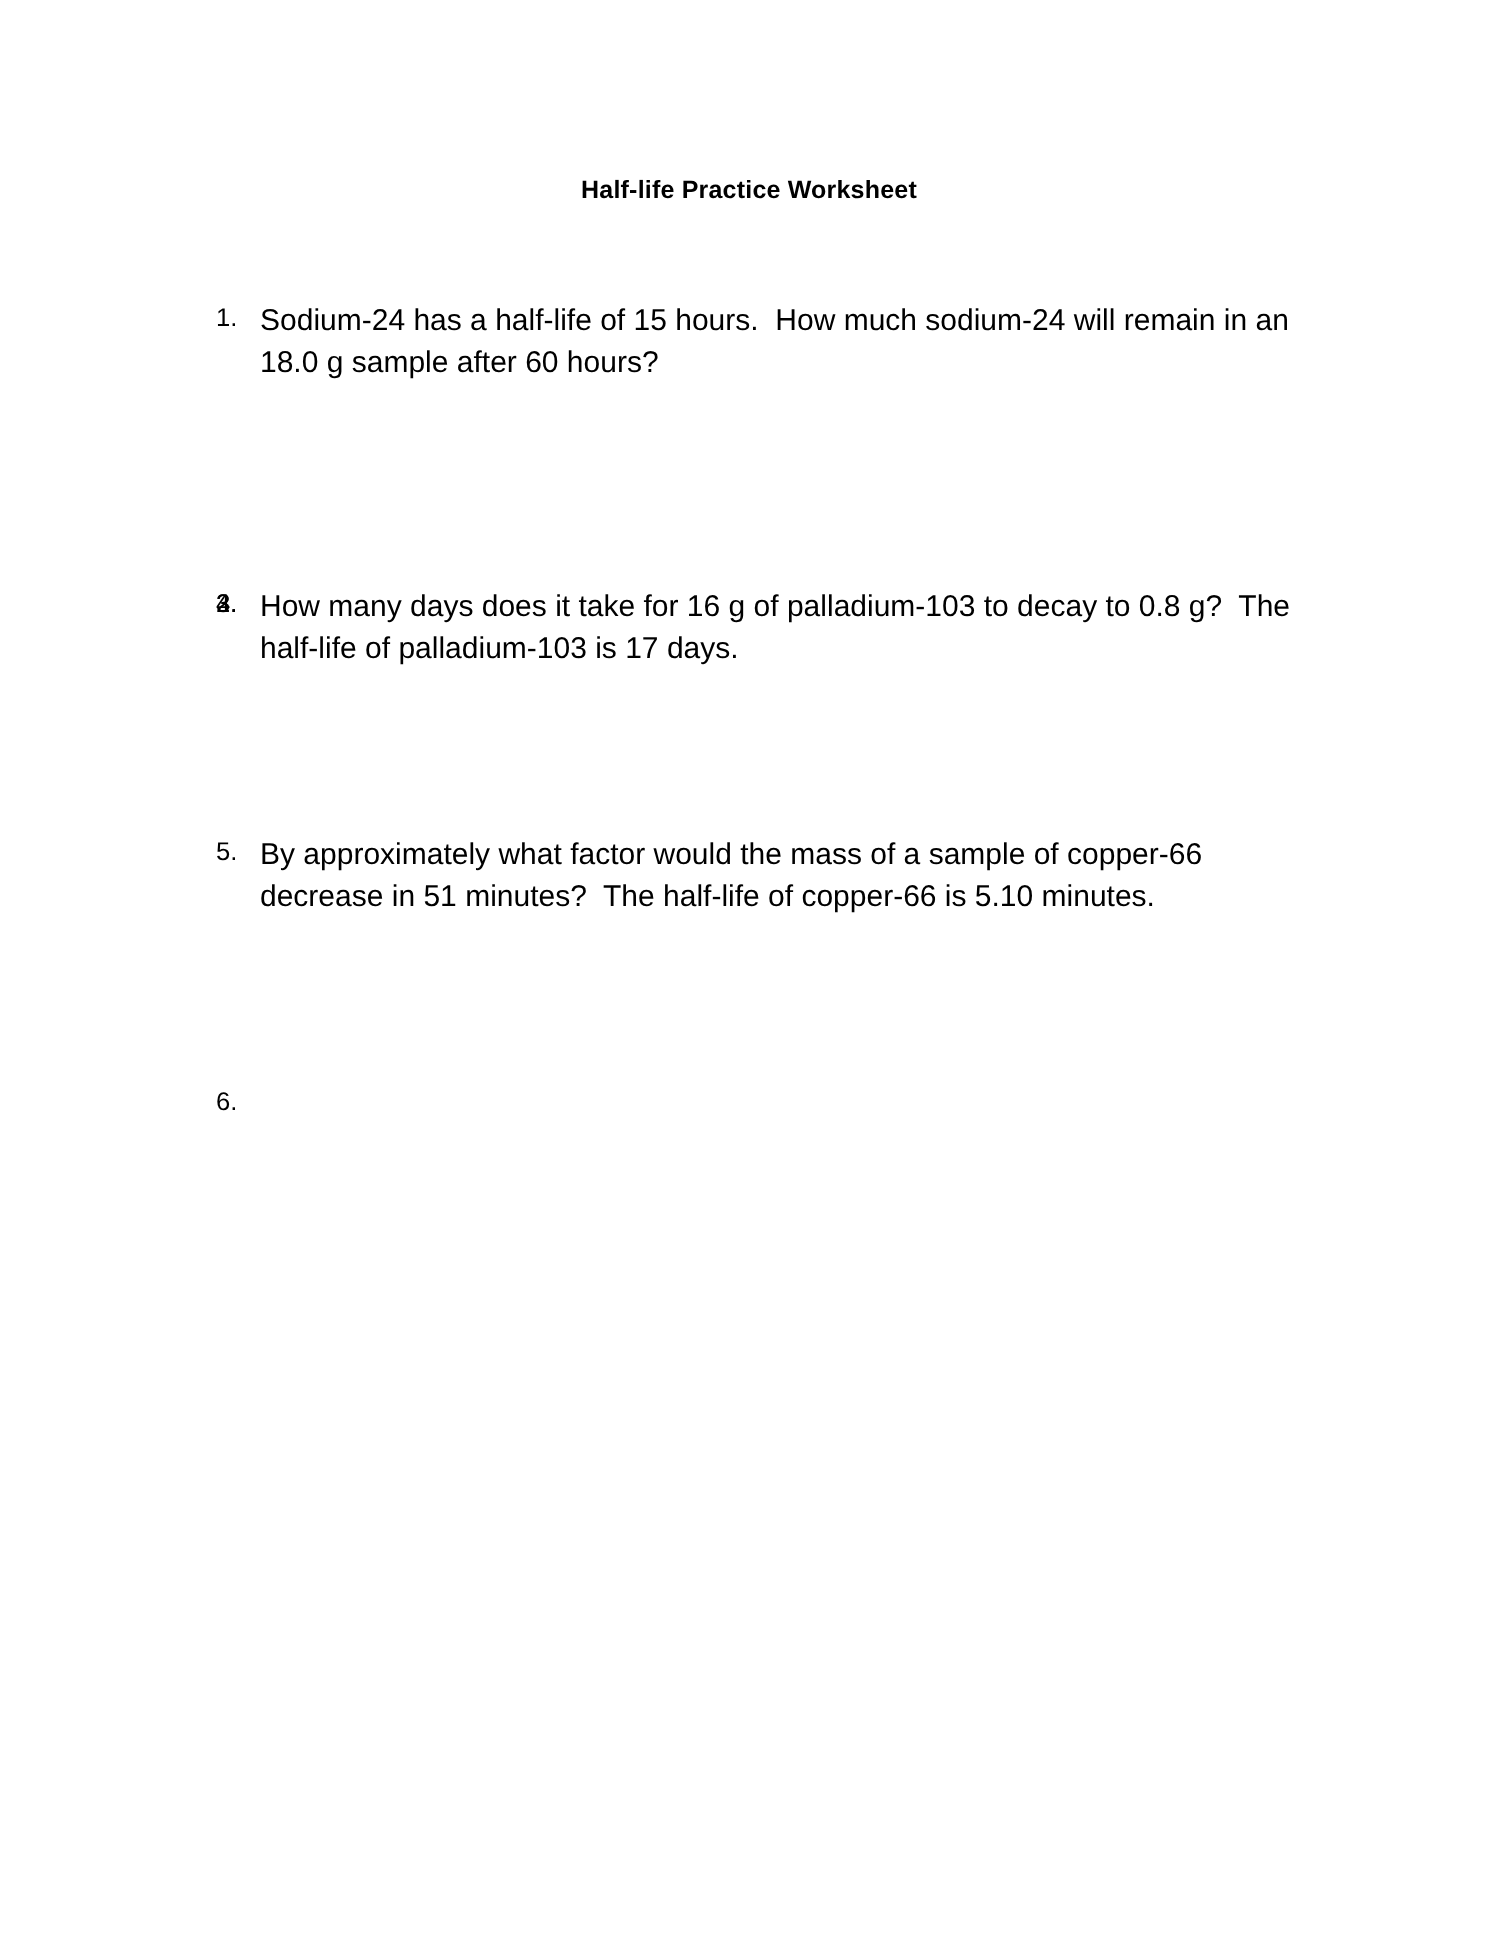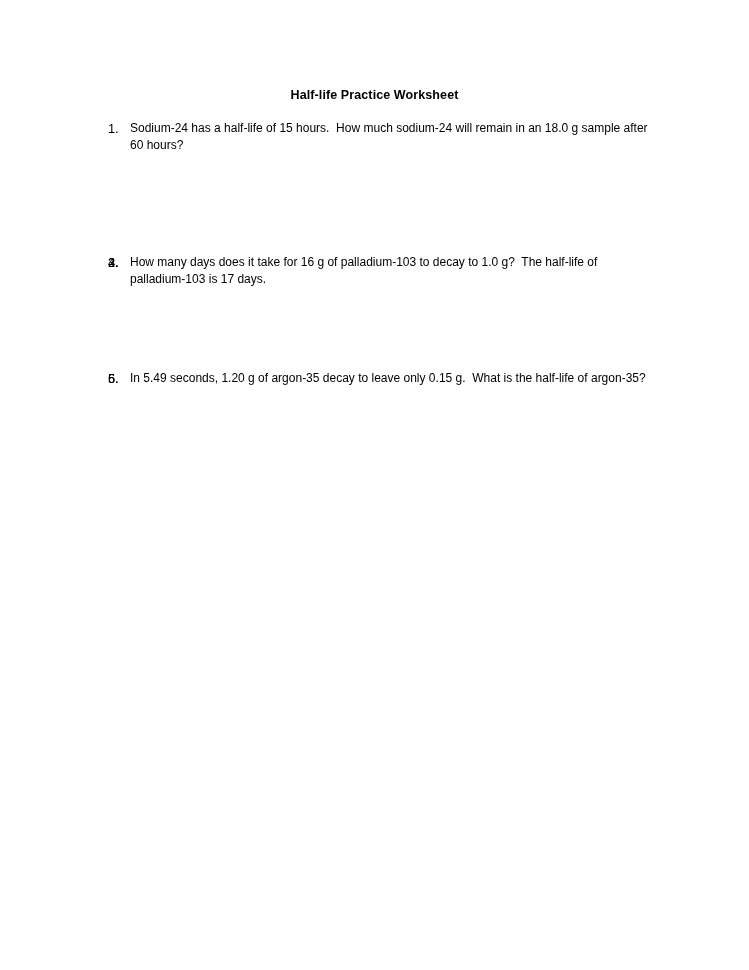--- a/index.html
+++ b/index.html
@@ -49,22 +49,23 @@
     position: absolute;
     left: 108px;
     top: 0;
     width: 22px;
     text-align: left;
     font-size: 12.8px;
   }
   .q-text {
     display: block;
     padding-left: 20px;
-    font-size: 12px;
+    font-size: 15px;
     white-space: pre-wrap;
+    margin-top: 30px;
   }
 </style>
 </head>
 <body>
 
 <div class="page">
 
   <div class="doc-title">Half-life Practice Worksheet</div>
 
   <div class="q-list">
@@ -73,24 +74,24 @@
         <span class="q-text">Sodium-24 has a half-life of 15 hours.  How much sodium-24 will remain in an 18.0 g sample after 60 hours?</span>
       </div>
       <div class="q-item" style="margin-bottom: 95px;">
         <span class="q-num">2.</span>
       </div>
       <div class="q-item" style="margin-bottom: 68px;">
         <span class="q-num">3.</span>
       </div>
       <div class="q-item" style="margin-bottom: 82px;">
         <span class="q-num">4.</span>
-        <span class="q-text">How many days does it take for 16 g of palladium-103 to decay to 1.0 g?  The half-life of palladium-103 is 17 days.</span>
+        <span class="q-text">How many days does it take for 16 g of palladium-103 to decay to 0.8 g?  The half-life of palladium-103 is 17 days.</span>
       </div>
       <div class="q-item" style="margin-bottom: 82px;">
         <span class="q-num">5.</span>
+        <span class="q-text">By approximately what factor would the mass of a sample of copper-66 decrease in 51 minutes?  The half-life of copper-66 is 5.10 minutes.</span>
       </div>
       <div class="q-item" style="margin-bottom: 0px;">
         <span class="q-num">6.</span>
-        <span class="q-text">In 5.49 seconds, 1.20 g of argon-35 decay to leave only 0.15 g.  What is the half-life of argon-35?</span>
       </div>
     </div>
 
 </div>
 
 </body></html>

